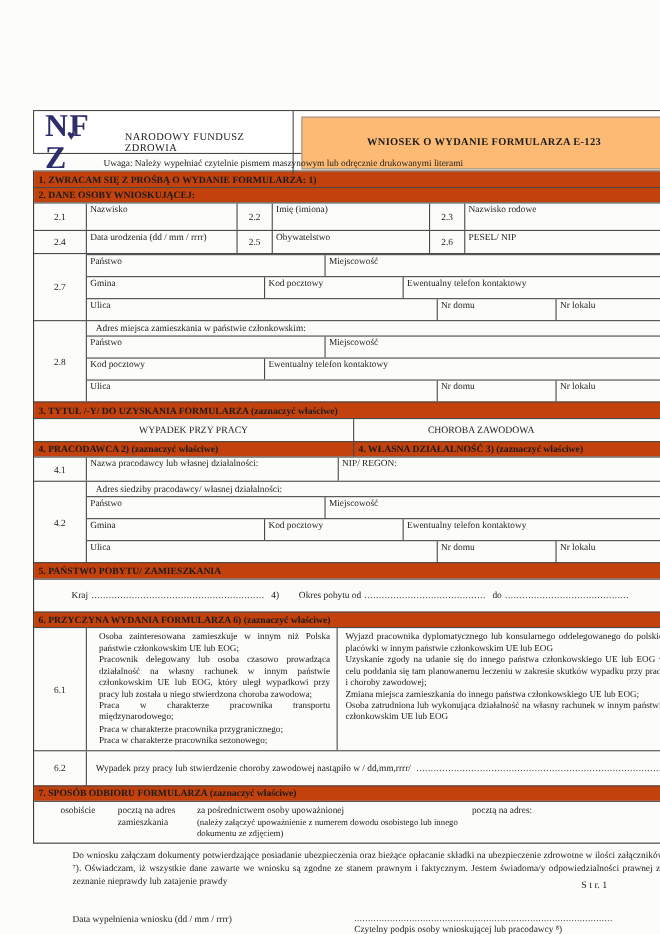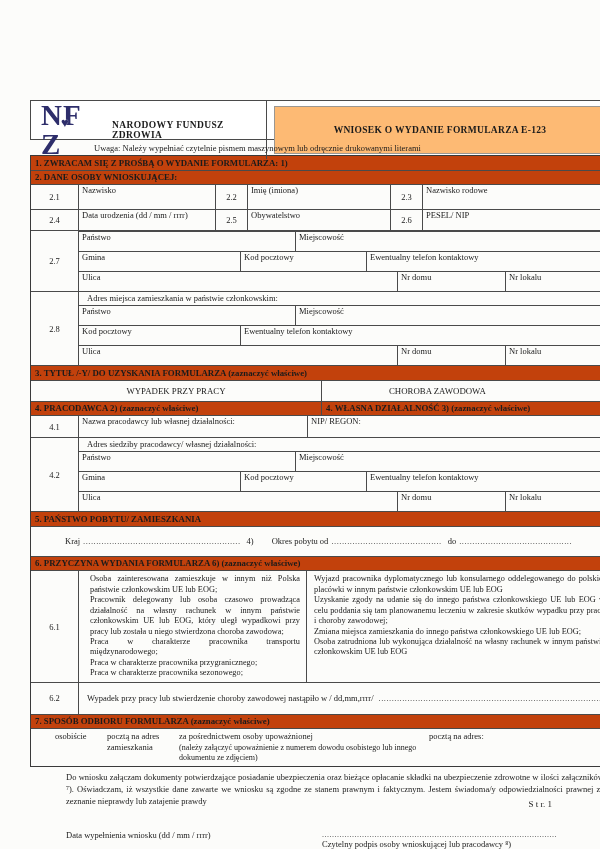--- a/index.html
+++ b/index.html
@@ -6,21 +6,21 @@
   .page{position:relative;width:600px;height:849px;background:#fcfcfa;font-family:"Liberation Serif",serif;color:#1b1b1b;overflow:hidden;}
   .form{position:absolute;left:30px;top:60px;width:584px;box-sizing:border-box;margin-top:40px;}
   *{box-sizing:border-box;}
 
   
   .hdr{display:grid;grid-template-columns:236px 1fr;border:1px solid #4a4a4a;height:40px;background:#fff;}
   .hdr-left{display:flex;align-items:center;border-right:1px solid #4a4a4a;padding-left:10px;}
   .logo{font-weight:bold;font-size:29px;color:#2e2e6b;letter-spacing:1px;line-height:1;position:relative;}
   .logo-f{position:relative;display:inline-block;}
   .logo-heart{position:absolute;left:-2px;bottom:1px;font-size:13px;color:#2e2e6b;text-shadow:0 0 1px #fff;}
-  .org{font-weight:bold;font-size:9.5px;letter-spacing:.4px;margin-left:14px;}
+  .org{font-weight:normal;font-size:9.5px;letter-spacing:.4px;margin-left:14px;}
   .hdr-right{padding:5px 7px;}
   .title-box{background:#fdba74;border:1px solid #9a9792;height:100%;display:flex;align-items:center;justify-content:center;font-weight:bold;font-size:9.5px;letter-spacing:.3px;}
   .note{font-size:8.5px;padding:3px 0 2px 64px;}
 
   
   .tbl{border:1.5px solid #3a3a3a;width:100%;}
   .bar{background:#c2410c;border-top:1px solid #4a4a4a;font-weight:bold;font-size:8.8px;padding:1.5px 4px;line-height:1.2;}
   .tbl > .bar:first-child{border-top:none;}
   .bar-split{display:grid;grid-template-columns:291px 1fr;padding:0;}
   .bar-split > div{padding:1.5px 4px;}

